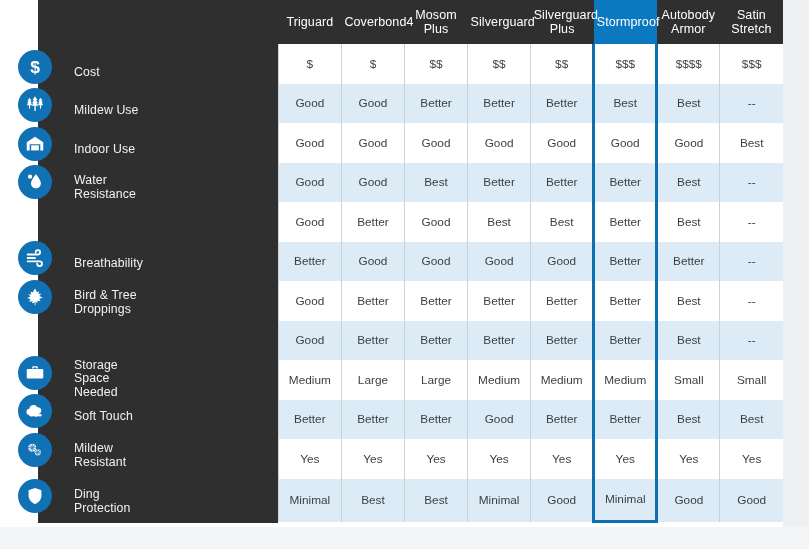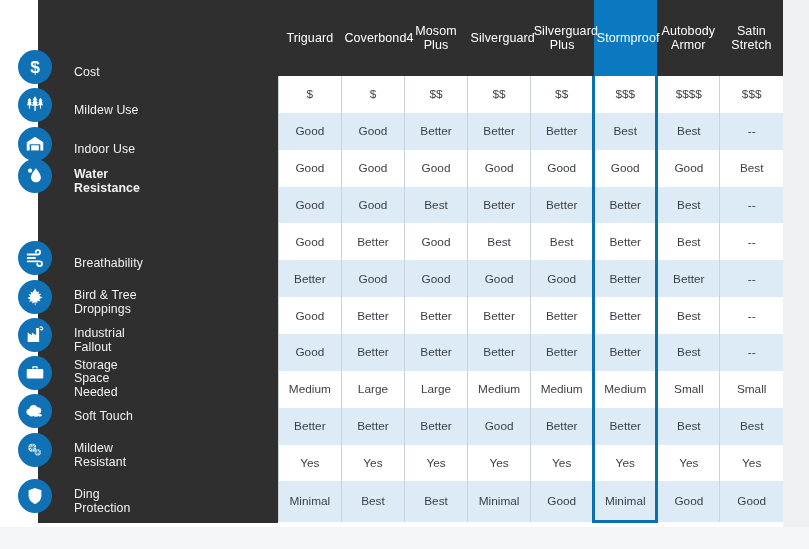--- a/index.html
+++ b/index.html
@@ -71,21 +71,21 @@
   col.labelcol { width: 240px; }
   col.datacol  { width: 63px; }
 
   thead th {
     background: #2f2f2f;
     color: #ffffff;
     font-size: 12.5px;
     font-weight: 400;
     line-height: 1.12;
     height: 44px;
-    padding: 16px 3px;
+    padding: 0 3px;
     text-align: center;
     vertical-align: middle;
     letter-spacing: 0.1px;
   }
   thead th.label-head {
     background: #2f2f2f;
     border: 0;
   }
   thead th.hi {
     background: #0b79bf;
@@ -378,21 +378,21 @@
         <div class="row-label">
           <span class="ico">
             <svg width="22" height="22" viewBox="0 0 24 24" fill="#fff">
               <path d="M12 4L3 10.2V19h3.2v-6.6h11.6V19H21v-8.8z"></path>
               <rect x="7.8" y="13.4" width="8.4" height="5.6"></rect>
             </svg>
           </span>
           <span class="txt">Indoor Use</span>
         </div>
       </div>
-      <div style="position: absolute; left: 38px; top: 157px; width: 240px; height: 38px; pointer-events: auto; font-weight: bold;">
+      <div style="position: absolute; left: 38px; top: 163px; width: 240px; height: 38px; pointer-events: auto;">
         <div class="row-label">
           <span class="ico">
             <svg width="22" height="22" viewBox="0 0 24 24" fill="#fff">
               <path d="M13 3.5c0 0 5.4 6.2 5.4 9.8 0 3.2-2.4 5.6-5.4 5.6s-5.4-2.4-5.4-5.6C7.6 9.7 13 3.5 13 3.5z"></path>
               <circle cx="6.6" cy="6.2" r="2.3"></circle>
             </svg>
           </span>
           <span class="txt">Water
 Resistance</span>
         </div>
@@ -413,32 +413,20 @@
       </div>
       <div style="position: absolute; left: 38px; top: 278px; width: 240px; height: 38px; pointer-events: auto;">
         <div class="row-label">
           <span class="ico">
             <svg width="22" height="22" viewBox="0 0 24 24" fill="#fff">
               <path d="M12 2.8l2.3 3.9 2.2-.9-.8 3 3.2-.3-2.2 2.5 3.5 1.6-3.5 1.5 1.4 2.6-3.6-.5.2 2.6-2.1-1.6V21h-.9v-3.4L9 19.2l.2-2.6-3.6.5L7 14.5 3.5 13l3.5-1.6-2.2-2.5 3.2.3-.8-3 2.2.9z"></path>
             </svg>
           </span>
           <span class="txt">Bird &amp; Tree
 Droppings</span>
-        </div>
-      </div>
-      <div style="position: absolute; left: 38px; top: 316px; width: 240px; height: 38px; pointer-events: auto;">
-        <div class="row-label">
-          <span class="ico">
-            <svg width="22" height="22" viewBox="0 0 24 24" fill="#fff">
-              <path d="M4 19.5V9.4l4.6 3V9.4l4.6 3V4.4h3.3v15.1z"></path>
-              <path d="M17.6 3.4c1.6-.6 3 .4 2.7 1.9-.2 1.1-1.5 1.4-2.1.8" fill="none" stroke="#fff" stroke-width="1.4" stroke-linecap="round"></path>
-            </svg>
-          </span>
-          <span class="txt">Industrial
-Fallout</span>
         </div>
       </div>
       <div style="position: absolute; left: 38px; top: 354px; width: 240px; height: 38px; pointer-events: auto;">
         <div class="row-label">
           <span class="ico">
             <svg width="22" height="22" viewBox="0 0 24 24" fill="#fff">
               <rect x="3" y="7.6" width="18" height="10.4" rx="1.1"></rect>
               <path d="M9 7.2V5.8c0-.6.5-1.1 1.1-1.1h3.8c.6 0 1.1.5 1.1 1.1v1.4h-1.7V6.1h-2.6v1.1z"></path>
             </svg>
           </span>

